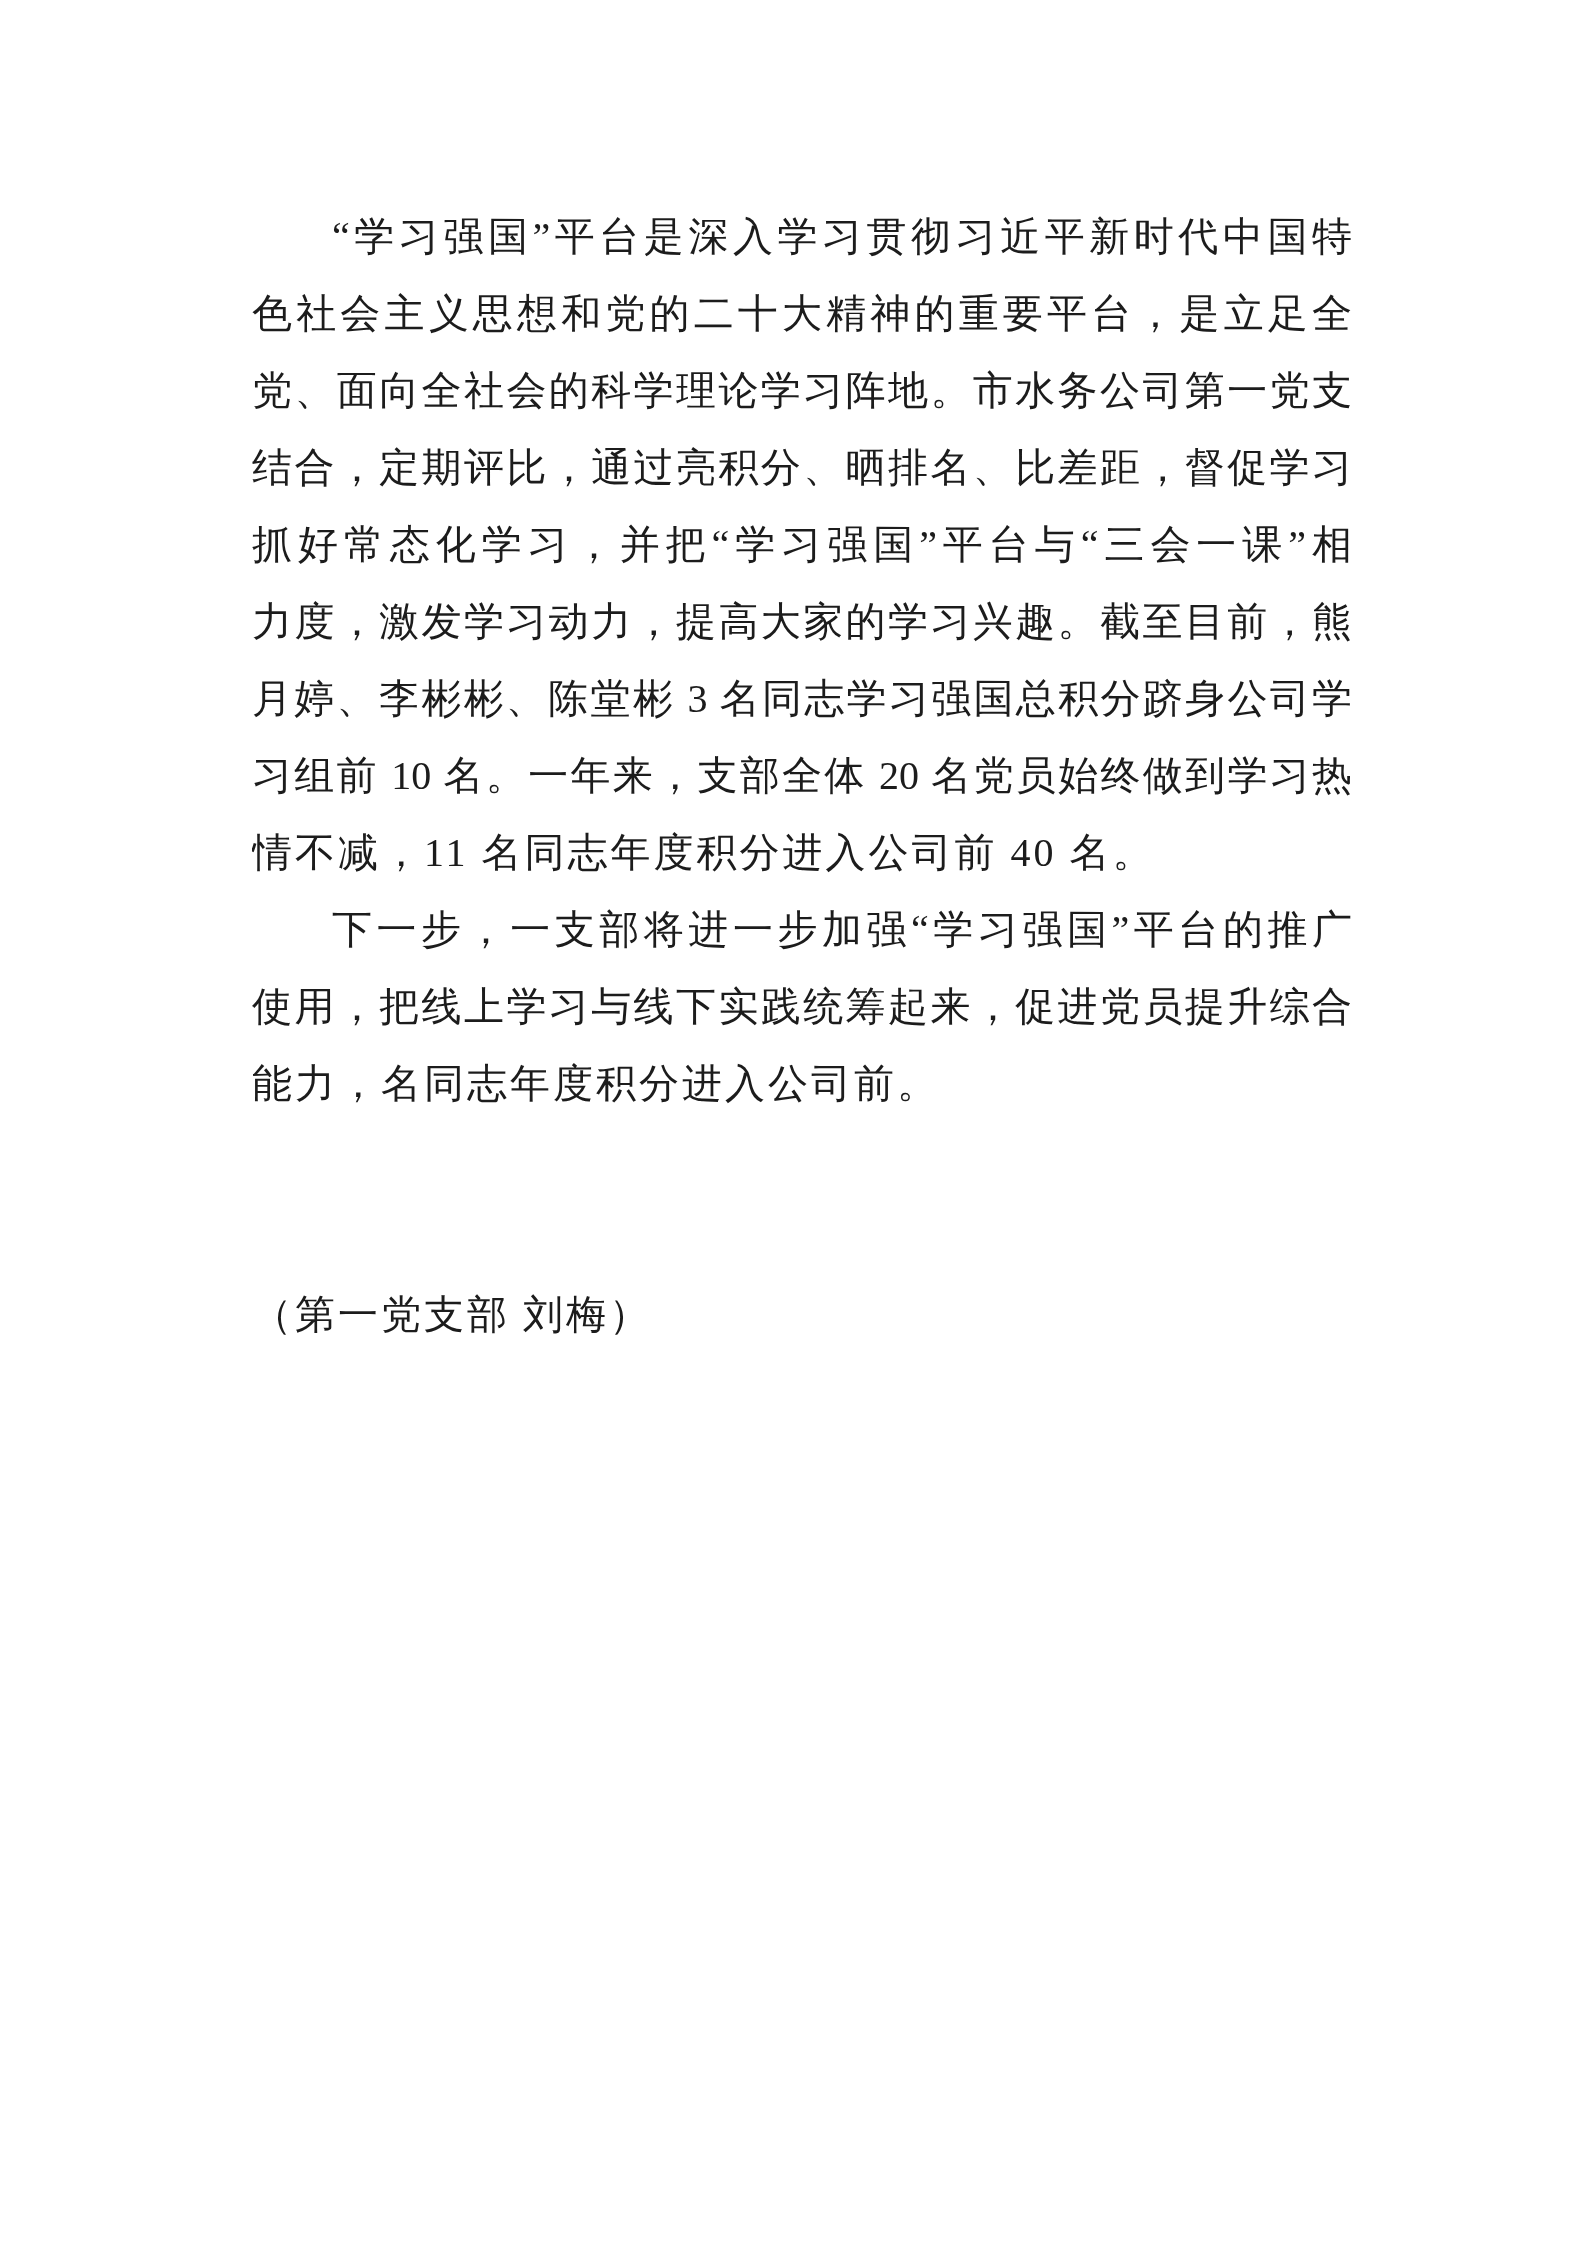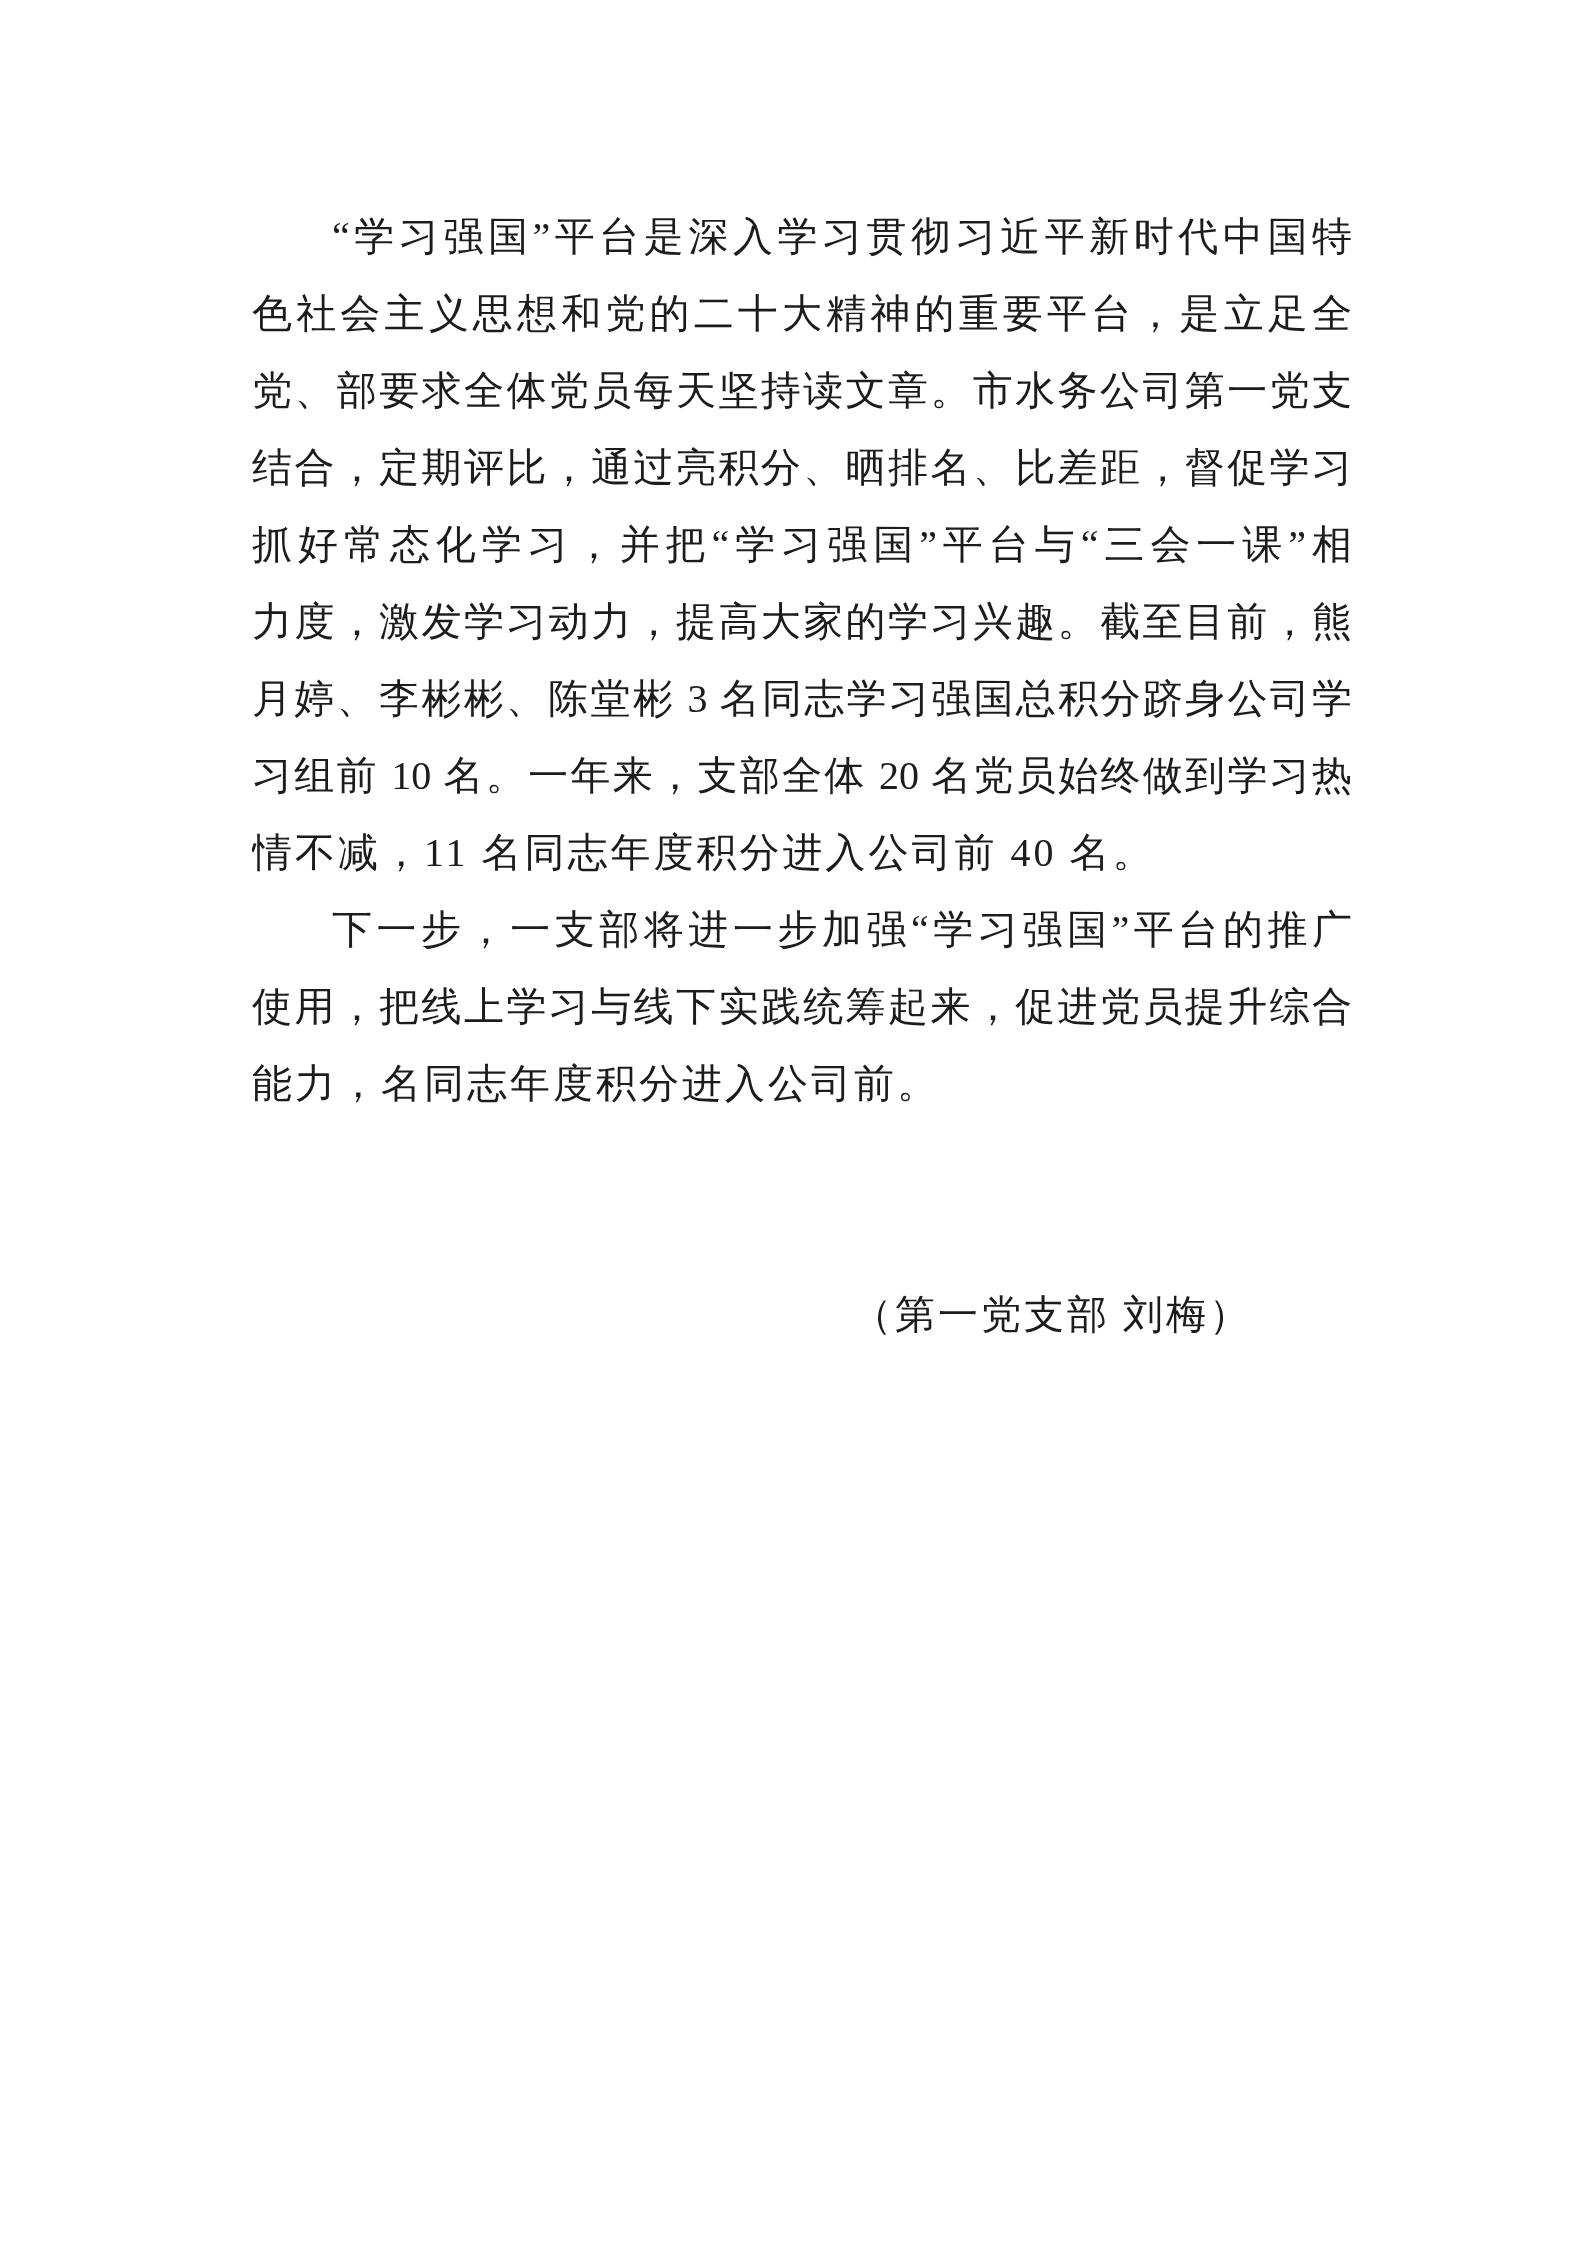--- a/index.html
+++ b/index.html
@@ -37,33 +37,32 @@
     text-indent: 80px;
   }
   .text-line.para-end {
     text-align: right;
     text-align-last: left;
     letter-spacing: 3px;
   }
   .signature-line {
     margin-top: 154px;
     height: 77px;
-    text-align: right;
     padding-right: 100px;
     letter-spacing: 3px;
   }
 </style>
 </head>
 <body>
 
 <div class="page">
   <div class="text-block">
     <div class="text-line indent">“学习强国”平台是深入学习贯彻习近平新时代中国特</div>
     <div class="text-line">色社会主义思想和党的二十大精神的重要平台，是立足全</div>
-    <div class="text-line">党、部要求全体党员每天坚持读文章。市水务公司第一党支</div>
+    <div class="text-line">党、面向全社会的科学理论学习阵地。市水务公司第一党支</div>
     <div class="text-line">结合，定期评比，通过亮积分、晒排名、比差距，督促学习</div>
     <div class="text-line">抓好常态化学习，并把“学习强国”平台与“三会一课”相</div>
     <div class="text-line">力度，激发学习动力，提高大家的学习兴趣。截至目前，熊</div>
     <div class="text-line">月婷、李彬彬、陈堂彬 3 名同志学习强国总积分跻身公司学</div>
     <div class="text-line">习组前 10 名。一年来，支部全体 20 名党员始终做到学习热</div>
     <div class="text-line para-end">情不减，11 名同志年度积分进入公司前 40 名。</div>
     <div class="text-line indent">下一步，一支部将进一步加强“学习强国”平台的推广</div>
     <div class="text-line">使用，把线上学习与线下实践统筹起来，促进党员提升综合</div>
     <div class="text-line para-end">能力，名同志年度积分进入公司前。</div>
     <div class="signature-line">（第一党支部 刘梅）</div>

